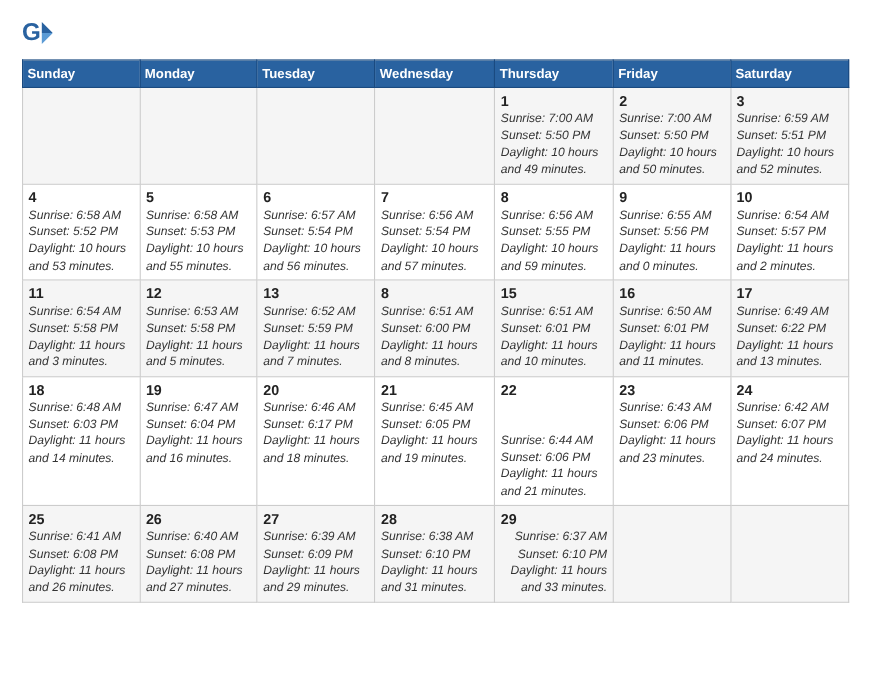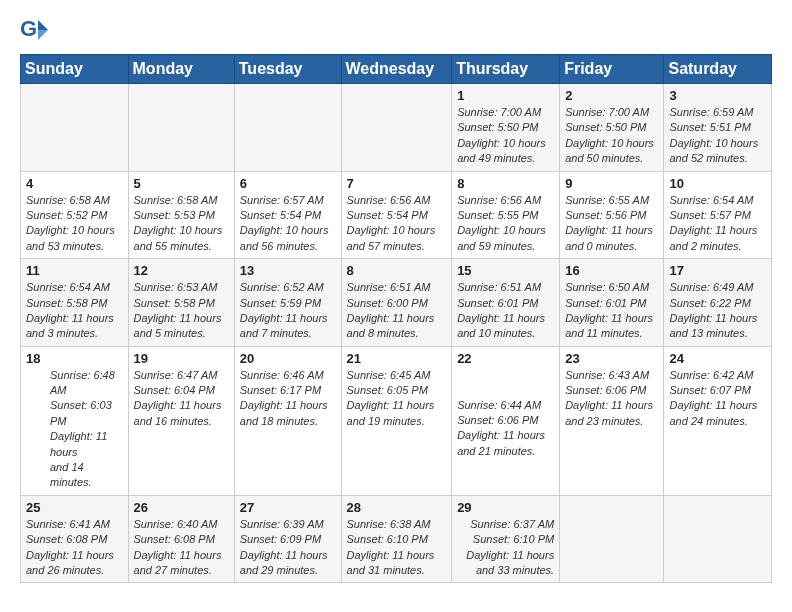--- a/index.html
+++ b/index.html
@@ -56,21 +56,21 @@
       border-collapse: collapse;
       font-size: 11px;
     }
     thead tr {
       background: #2962a0;
       color: #fff;
     }
     thead th {
       padding: 5px 4px;
       text-align: left;
-      font-size: 16px;
+      font-size: 12px;
       font-weight: bold;
       border: 1px solid #1a4a80;
     }
     tbody tr {
       vertical-align: top;
     }
     tbody td {
       border: 1px solid #ccc;
       padding: 4px 5px;
       vertical-align: top;
@@ -261,21 +261,21 @@
             <span class="day-num">17</span>
             <div class="day-info" style="white-space: pre-line;">Sunrise: 6:49 AM
 Sunset: 6:22 PM
 Daylight: 11 hours
 and 13 minutes.</div>
           </td>
         </tr>
         <tr>
           <td>
             <span class="day-num">18</span>
-            <div class="day-info" style="white-space: pre-line; margin-left: 24px;">Sunrise: 6:48 AM
+            <div class="day-info" style="white-space: pre-line;">Sunrise: 6:48 AM
 Sunset: 6:03 PM
 Daylight: 11 hours
 and 14 minutes.</div>
           </td>
           <td>
             <span class="day-num">19</span>
             <div class="day-info" style="white-space: pre-line;">Sunrise: 6:47 AM
 Sunset: 6:04 PM
 Daylight: 11 hours
 and 16 minutes.</div>

